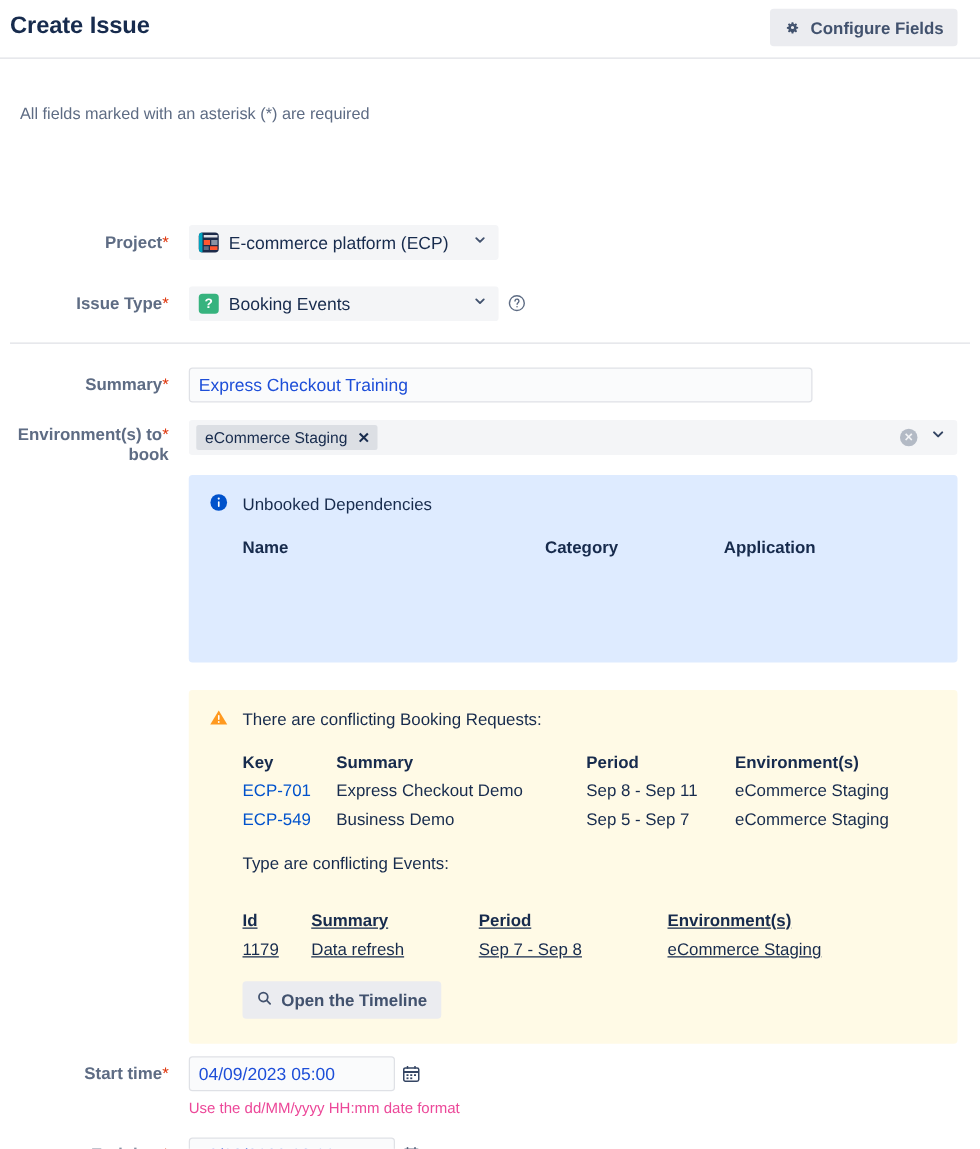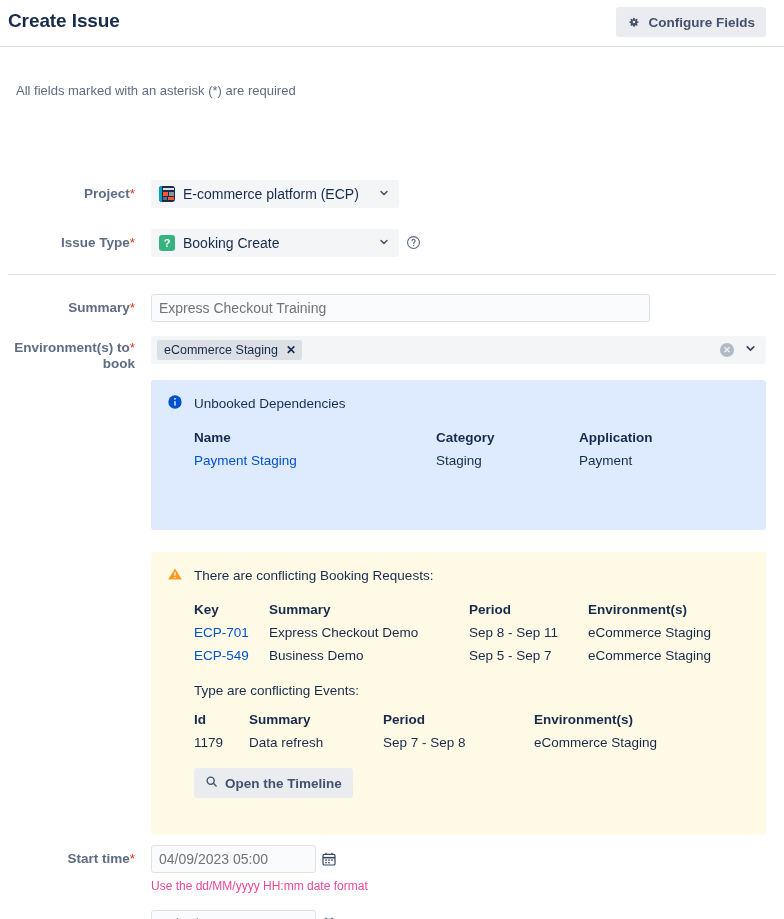--- a/index.html
+++ b/index.html
@@ -136,21 +136,21 @@
 
   
   .text-input {
     position: absolute;
     height: 28px;
     background: #fafbfc;
     border: 1px solid #dfe1e6;
     border-radius: 3px;
     padding: 0 7px;
     font-size: 14px;
-    color: #737373;
+    color: #1d4ed8;
     font-family: "Liberation Sans", sans-serif;
   }
 
   
   .multiselect {
     position: absolute;
     background: #f4f5f7;
     border: 1px solid transparent;
     border-radius: 3px;
     height: 28px;
@@ -313,21 +313,21 @@
             <polyline points="6 9 12 15 18 9"></polyline>
           </svg>
       </span>
     </div>
   </div>
 
   <div class="row" style="top:182px;">
     <div class="field-label" style="left:0; top:6px;"><span>Issue Type</span><span class="req">*</span></div>
     <div class="select-box" style="left:151px; top:0; width:248px;">
       <span class="type-icon">?</span>
-      <span class="select-label">Booking Create</span>
+      <span class="select-label">Booking Events</span>
       <span class="chev">
         <svg width="12" height="12" viewBox="0 0 24 24" fill="none" stroke="#42526e" stroke-width="3" stroke-linecap="round" stroke-linejoin="round">
             <polyline points="6 9 12 15 18 9"></polyline>
           </svg>
       </span>
     </div>
     <span class="help-icon" style="left:406px; top:6px;">
       <svg width="15" height="15" viewBox="0 0 24 24" fill="none" stroke="#5e6c84" stroke-width="1.8">
         <circle cx="12" cy="12" r="9.5"></circle>
         <path d="M9.6 9.3a2.5 2.5 0 114.3 1.8c-.8.8-1.6 1.2-1.6 2.3" stroke-linecap="round" fill="none"></path>
@@ -376,25 +376,20 @@
     </div>
     <table class="ptable">
       <thead>
         <tr>
           <th style="width:242px">Name</th>
           <th style="width:143px">Category</th>
           <th>Application</th>
         </tr>
       </thead>
       <tbody>
-        <tr>
-          <td><a class="link">Payment Staging</a></td>
-          <td>Staging</td>
-          <td>Payment</td>
-        </tr>
       </tbody>
     </table>
   </div>
 
   <div class="panel warn" style="left:151px; top:505px; width:615px; height:283px;">
     <div class="panel-head">
       <span>
         <svg width="16" height="16" viewBox="0 0 24 24">
             <path d="M12 3.6L22.2 20.4H1.8L12 3.6z" fill="#ff991f"></path>
             <rect x="11.05" y="9" width="1.9" height="6" rx="0.95" fill="#fff"></rect>
@@ -424,21 +419,21 @@
           <td><a class="link">ECP-549</a></td>
           <td>Business Demo</td>
           <td>Sep 5 - Sep 7</td>
           <td>eCommerce Staging</td>
         </tr>
       </tbody>
     </table>
 
     <div class="sub-head">Type are conflicting Events:</div>
 
-    <table class="ptable" style="margin-top:14px;">
+    <table class="ptable" style="margin-top:31px;text-decoration:underline;">
       <thead>
         <tr>
           <th style="width:55px">Id</th>
           <th style="width:134px">Summary</th>
           <th style="width:151px">Period</th>
           <th>Environment(s)</th>
         </tr>
       </thead>
       <tbody>
         <tr>

